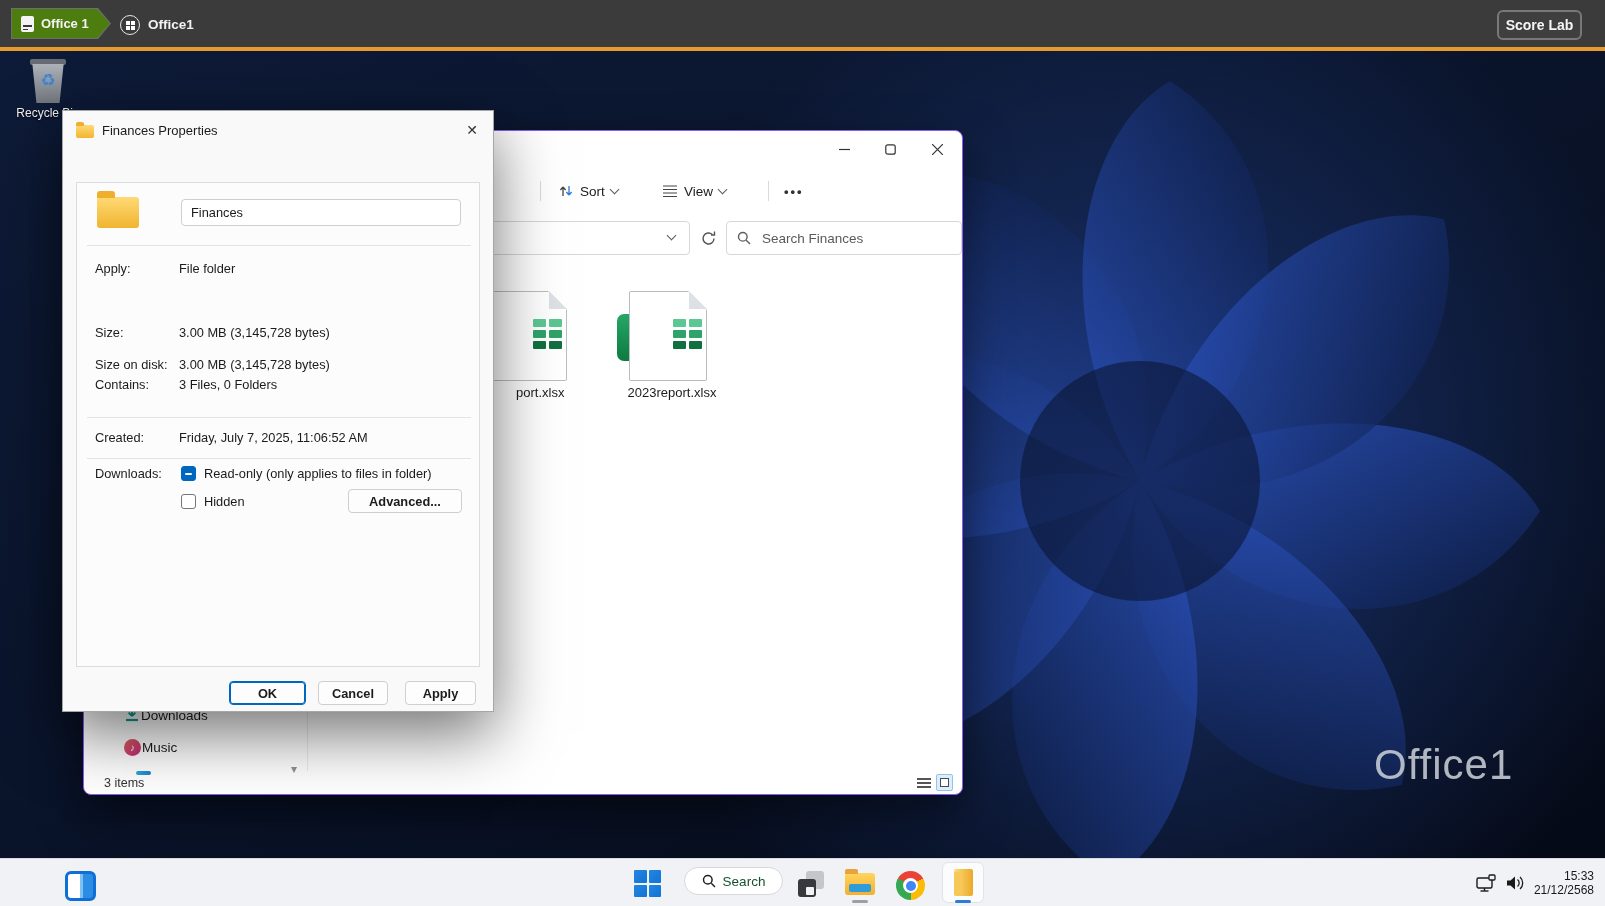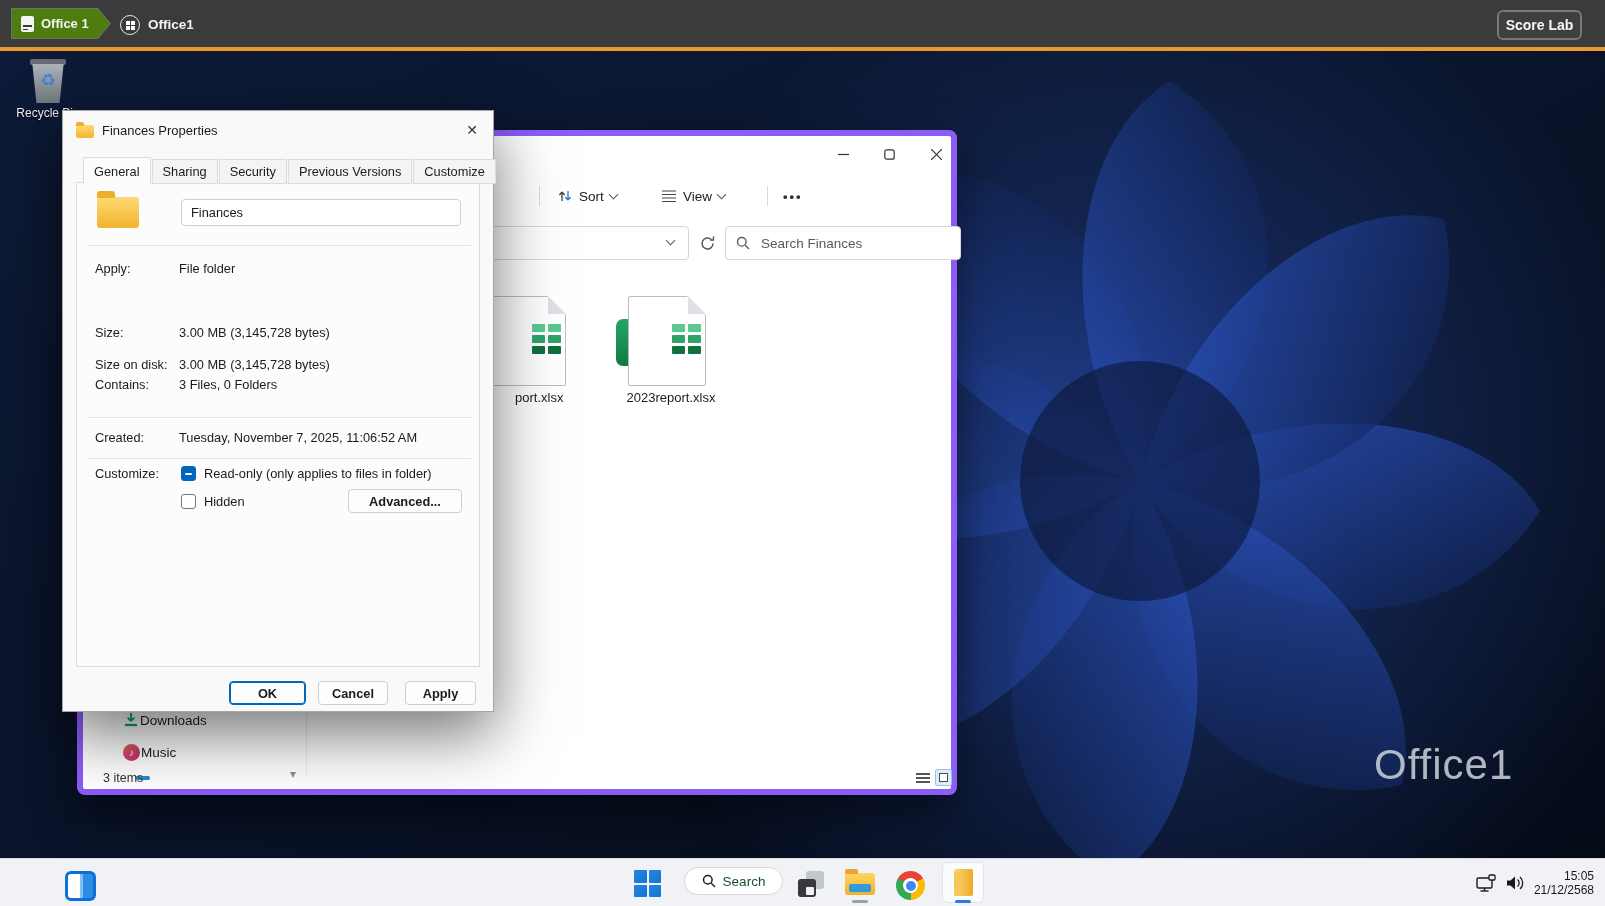--- a/index.html
+++ b/index.html
@@ -34,22 +34,22 @@
   .recycle{position:absolute;left:12px;top:6px;width:72px;text-align:center;}
   .bin{position:relative;width:38px;height:46px;margin:0 auto;}
   .bin-rim{position:absolute;left:1px;top:2px;width:36px;height:6px;background:#676c74;border-radius:2px;}
   .bin-body{position:absolute;left:2px;top:7px;width:34px;height:39px;
             background:linear-gradient(180deg,#aeb3ba,#72777f);
             clip-path:polygon(4% 0,96% 0,84% 100%,16% 100%);}
   .bin-glyph{position:absolute;left:0;top:13px;width:38px;text-align:center;color:#3c86d8;font-size:17px;}
   .recycle-label{margin-top:3px;color:#f2f2f2;font-size:12px;text-shadow:0 1px 2px rgba(0,0,0,.8);white-space:nowrap;}
 
   
-  .explorer{position:absolute;left:77px;top:130px;width:880px;height:665px;background:#fff;
-            border:6px solid #8b5cf6;border-radius:8px;box-shadow:0 18px 45px rgba(0,0,0,.5);z-index:10;}
+  .explorer{position:absolute;left:83px;top:130px;width:880px;height:665px;background:#fff;
+            border:1px solid #8b5cf6;border-radius:8px;box-shadow:0 18px 45px rgba(0,0,0,.5);z-index:10;}
   .capbtn{position:absolute;top:2px;height:33px;display:flex;align-items:center;justify-content:center;}
   .cap-min{left:737px;width:46px;}
   .cap-max{left:783px;width:46px;}
   .cap-close{left:829px;width:48px;border-top-right-radius:8px;}
   .toolbar-sep{position:absolute;top:50px;width:1px;height:20px;background:#d9d9d9;}
   .tb-group{position:absolute;top:46px;height:28px;display:flex;align-items:center;gap:6px;color:#1b1b1b;font-size:13.5px;}
   .chev{width:7px;height:7px;border-right:1.4px solid #5a5a5a;border-bottom:1.4px solid #5a5a5a;
         transform:rotate(45deg);margin-top:-4px;}
   .more-dots{position:absolute;left:700px;top:46px;height:28px;display:flex;align-items:center;
              font-size:13px;font-weight:bold;letter-spacing:2px;color:#333;}
@@ -335,27 +335,20 @@
     </div>
   </div>
 
   <div class="dialog">
     <div class="dlg-title">
       <span class="folder-sm"></span>
       <span class="dlg-title-text">Finances Properties</span>
     </div>
     <div class="dlg-close">✕</div>
 
-    <div class="tabstrip">
-      <span class="ptab active">General</span>
-      <span class="ptab">Sharing</span>
-      <span class="ptab">Security</span>
-      <span class="ptab">Previous Versions</span>
-      <span class="ptab">Customize</span>
-    </div>
 
     <div class="panel">
       <div class="folder-big"></div>
       <input class="name-input" value="Finances" style="">
 
       <div class="hr hr1"></div>
 
       <div class="inforow" style="top:70px;">
         <span class="lbl">Apply:</span>
         <span class="val">File folder</span>
@@ -369,25 +362,25 @@
         <span class="val">3.00 MB (3,145,728 bytes)</span>
       </div>
       <div class="inforow" style="top:186px;">
         <span class="lbl">Contains:</span>
         <span class="val">3 Files, 0 Folders</span>
       </div>
 
       <div class="hr hr2"></div>
       <div class="inforow" style="top:239px;">
         <span class="lbl">Created:</span>
-        <span class="val">Tuesday, November 7, 2025, 11:06:52 AM</span>
+        <span class="val">Friday, July 7, 2025, 11:06:52 AM</span>
       </div>
       <div class="hr hr3"></div>
 
-      <span class="cb-label" style="left:18px;top:281px;">Customize:</span>
+      <span class="cb-label" style="left:18px;top:281px;">Downloads:</span>
       <span class="cb cb-ro"></span>
       <span class="cb-label" style="top:281px;">Read-only (only applies to files in folder)</span>
       <span class="cb cb-hidden"></span>
       <span class="cb-label" style="top:309px;">Hidden</span>
       <div class="btn btn-advanced">Advanced...</div>
     </div>
 
     <div class="btn btn-ok">OK</div>
     <div class="btn btn-cancel">Cancel</div>
     <div class="btn btn-apply">Apply</div>
@@ -448,18 +441,18 @@
       </svg>
     </div>
     <div class="tray-ic tray-vol">
       <svg width="22" height="18">
         <path d="M2 6.5 v5 h3.5 l4.5 4 V2.5 L5.5 6.5 Z" fill="#1a1a1a"></path>
         <path d="M12.5 5.5 a4.5 4.5 0 0 1 0 7" fill="none" stroke="#1a1a1a" stroke-width="1.3"></path>
         <path d="M15 3 a8 8 0 0 1 0 12" fill="none" stroke="#1a1a1a" stroke-width="1.3"></path>
       </svg>
     </div>
     <div class="clock">
-      <div>15:05</div>
+      <div>15:33</div>
       <div>21/12/2568</div>
     </div>
   </div>
 
 </div>
 
 </body></html>

